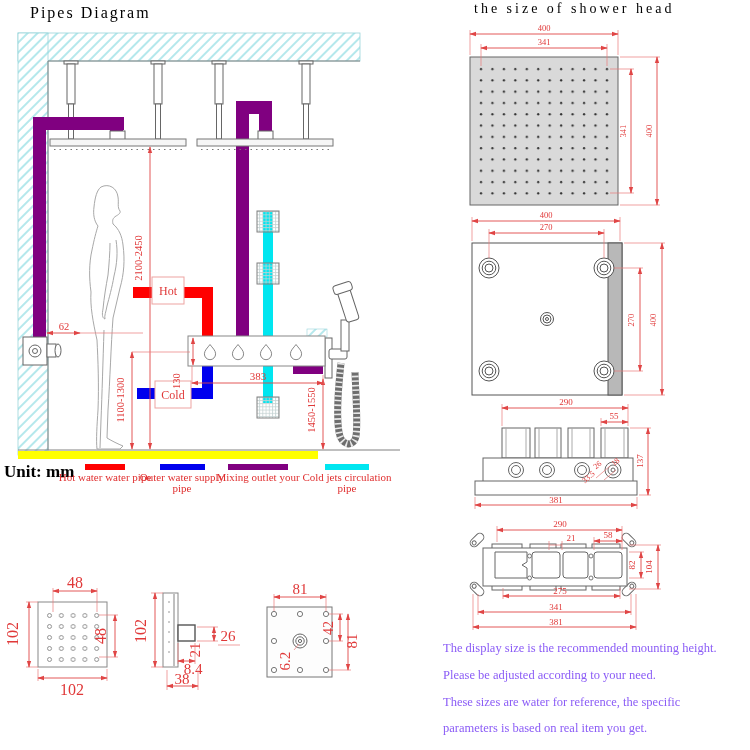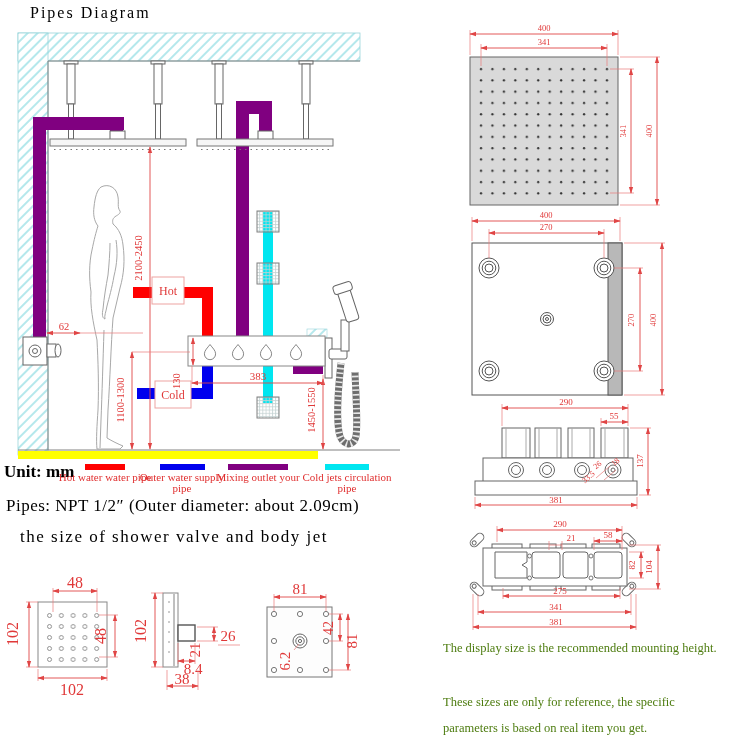--- a/index.html
+++ b/index.html
@@ -8,21 +8,21 @@
   #art{position:absolute;left:0;top:0}
   .h{position:absolute;color:#000;white-space:nowrap}
   .title-l{font-size:16px;letter-spacing:2px}
   .title-r{font-size:14px;letter-spacing:3px}
   .unit{font-size:17px;font-weight:700}
   .spec{font-size:17px;letter-spacing:.5px}
   .sec2t{font-size:17px;letter-spacing:1.5px}
   .legend-label{position:absolute;color:#e03030;font-size:11px;line-height:11px;text-align:center;
                 font-family:"Liberation Serif",serif}
   .legend-bar{position:absolute;height:6px}
-  .note{position:absolute;color:#4d7c0f;font-size:12.5px;white-space:nowrap}
+  .note{position:absolute;color:#8b5cf6;font-size:12.5px;white-space:nowrap}
   .ln{stroke:#808080;fill:none}
   .lnd{stroke:#666;fill:#fff}
   .dim{stroke:#e04545;stroke-width:.9;fill:none;marker-start:url(#arw);marker-end:url(#arw)}
   .ext{stroke:#ea7a78;stroke-width:.7;fill:none}
   .dt{fill:#e03838;font-family:"Liberation Serif","DejaVu Serif",serif}
 </style>
 </head>
 <body>
 
 <div id="wrap">
@@ -455,32 +455,32 @@
     <line x1="478" y1="612" x2="631" y2="612" class="dim"></line>
     <text x="556" y="610" class="dt" font-size="9" text-anchor="middle">341</text>
     <line x1="473" y1="594" x2="473" y2="630" class="ext"></line>
         <line x1="636" y1="594" x2="636" y2="630" class="ext"></line>
     <line x1="473" y1="627" x2="636" y2="627" class="dim"></line>
     <text x="556" y="625" class="dt" font-size="9" text-anchor="middle">381</text>
   </g>
 </svg>
 
 <div class="h title-l" style="left:30px;top:4px">Pipes Diagram</div>
+<div class="h title-r" style="left:474px;top:1px">the size of shower head</div>
 
 <div class="h unit" style="left:4px;top:462px">Unit: mm</div>
 
 <div class="legend-bar" style="left: 85px; top: 464px; width: 40px; background: rgb(255, 0, 0);"></div>
 <div class="legend-label" style="left:57px;top:472px;width:96px">Hot water water pipe</div>
 <div class="legend-bar" style="left: 160px; top: 464px; width: 45px; background: rgb(0, 0, 238);"></div>
 <div class="legend-label" style="left:134px;top:472px;width:96px">Outer water supply pipe</div>
 <div class="legend-bar" style="left: 228px; top: 464px; width: 60px; background: rgb(128, 0, 128);"></div>
 <div class="legend-label" style="left:210px;top:472px;width:96px">Mixing outlet your</div>
 <div class="legend-bar" style="left: 325px; top: 464px; width: 44px; background: rgb(0, 230, 240);"></div>
 <div class="legend-label" style="left:297px;top:472px;width:100px">Cold jets circulation pipe</div>
 
-<div class="h spec" style="left:6px;top:496px">Pipes: NPT 1/2″ (Outer diameter: about 2.09cm)</div>
-<div class="h sec2t" style="left:20px;top:527px">the size of shower valve and body jet</div>
 
 <div class="note" style="left:443px;top:641px">The display size is the recommended mounting height.</div>
-<div class="note" style="left:443px;top:695px">These sizes are only for reference, the specific</div>
+<div class="note" style="left:443px;top:668px">Please be adjusted according to your need.</div>
+<div class="note" style="left:443px;top:695px">These sizes are water for reference, the specific</div>
 <div class="note" style="left:443px;top:721px">parameters is based on real item you get.</div>
 
 </div>
 
 </body></html>

